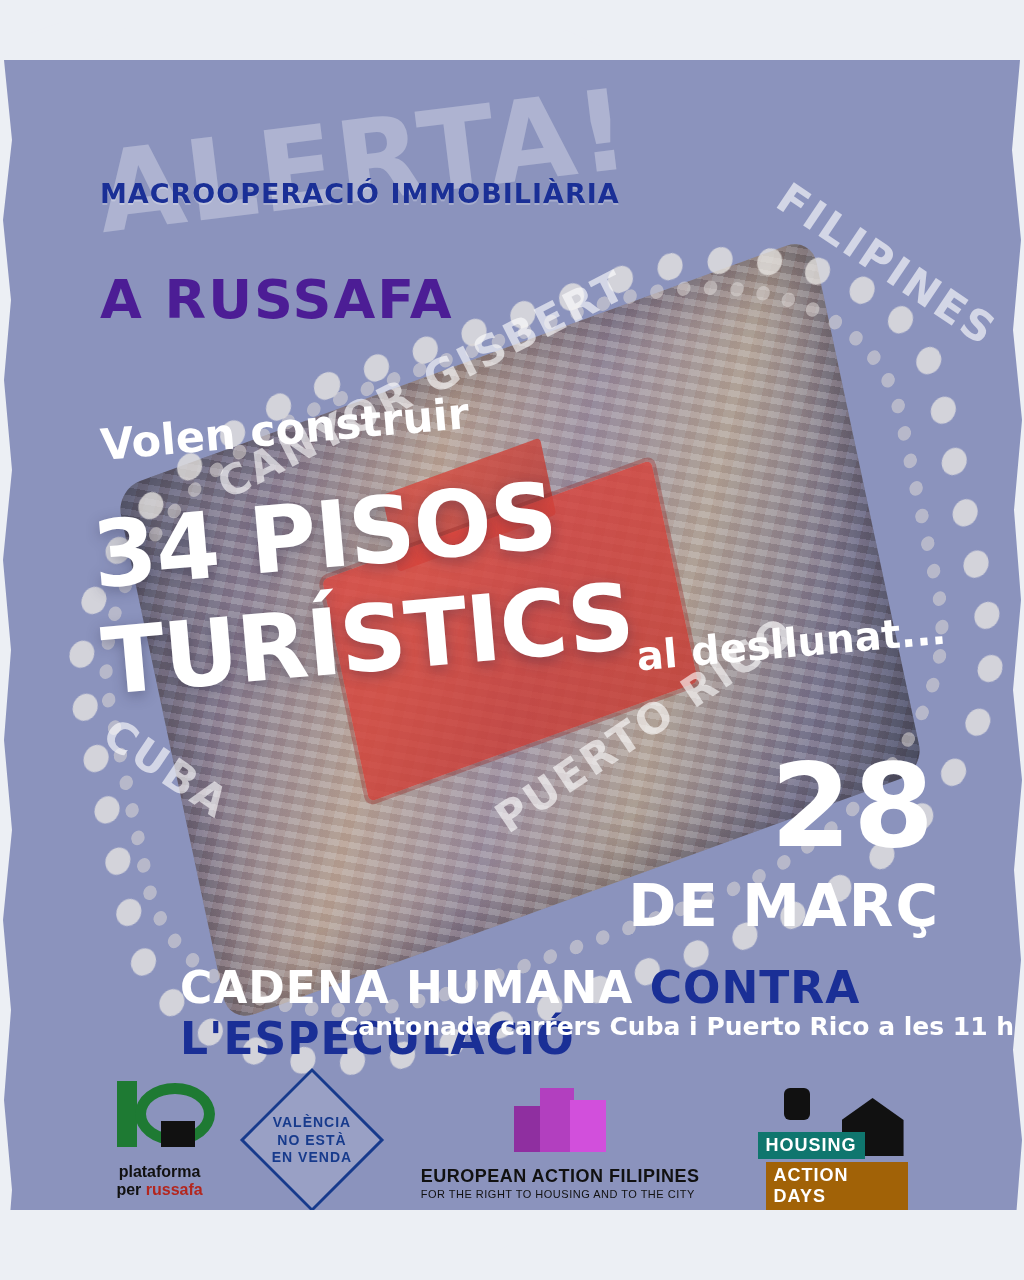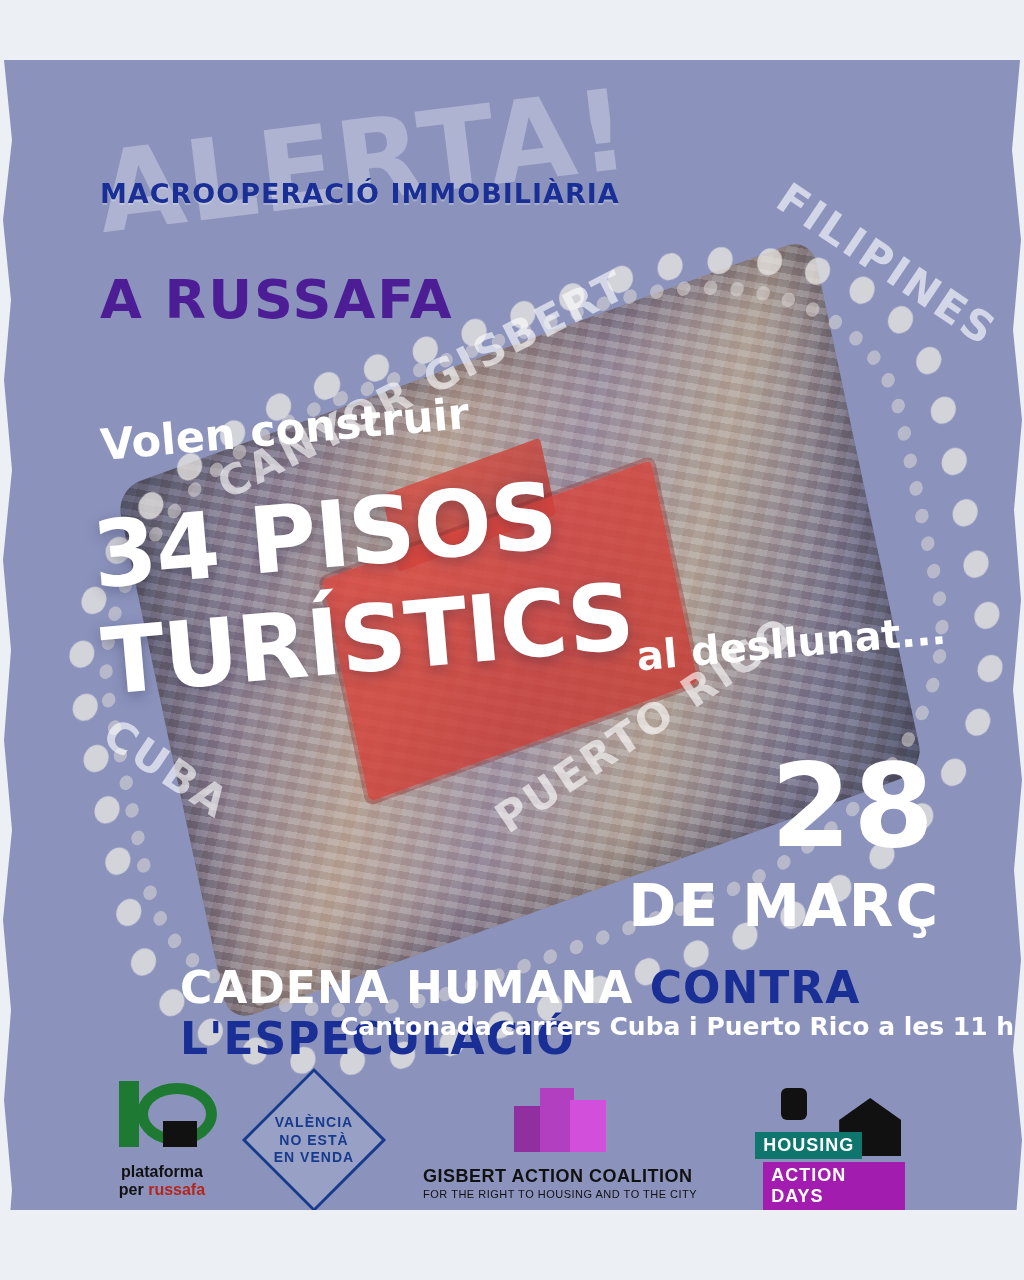--- a/index.html
+++ b/index.html
@@ -211,21 +211,21 @@
     clip-path:polygon(50% 0,100% 38%,100% 100%,0 100%,0 38%);
   }
   .logo-had .fist{
     position:absolute;left:26px;top:0px;width:26px;height:32px;background:#111;border-radius:6px;
   }
   .logo-had .bar1{
     position:absolute;left:0;top:44px;background:#0f766e;color:#fff;font-weight:bold;
     font-size:18px;padding:3px 8px;letter-spacing:1px;
   }
   .logo-had .bar2{
-    position:absolute;left:8px;top:74px;background:#a21caf;color:#fff;font-weight:bold;
+    position:absolute;left:8px;top:74px;background:#a16207;color:#fff;font-weight:bold;
     font-size:18px;padding:3px 8px;letter-spacing:1px;
   }
 </style>
 </head>
 <body>
 
 <div class="poster">
 
   <div class="torn-top"></div>
   <div class="torn-bottom"></div>
@@ -293,21 +293,21 @@
       </div>
     </div>
 
     <div class="logo logo-eac">
       <div class="blocks">
         <div class="bk b1"></div>
           <div class="bk b2"></div>
           <div class="bk b3"></div>
       </div>
       <div class="txt">
-        <div class="l1">GISBERT ACTION COALITION</div>
+        <div class="l1">EUROPEAN ACTION FILIPINES</div>
         <div class="l2">FOR THE RIGHT TO HOUSING AND TO THE CITY</div>
       </div>
     </div>
 
     <div class="logo logo-had">
       <div class="house"></div>
       <div class="fist"></div>
       <div class="bar1">HOUSING</div>
       <div class="bar2">ACTION DAYS</div>
     </div>

